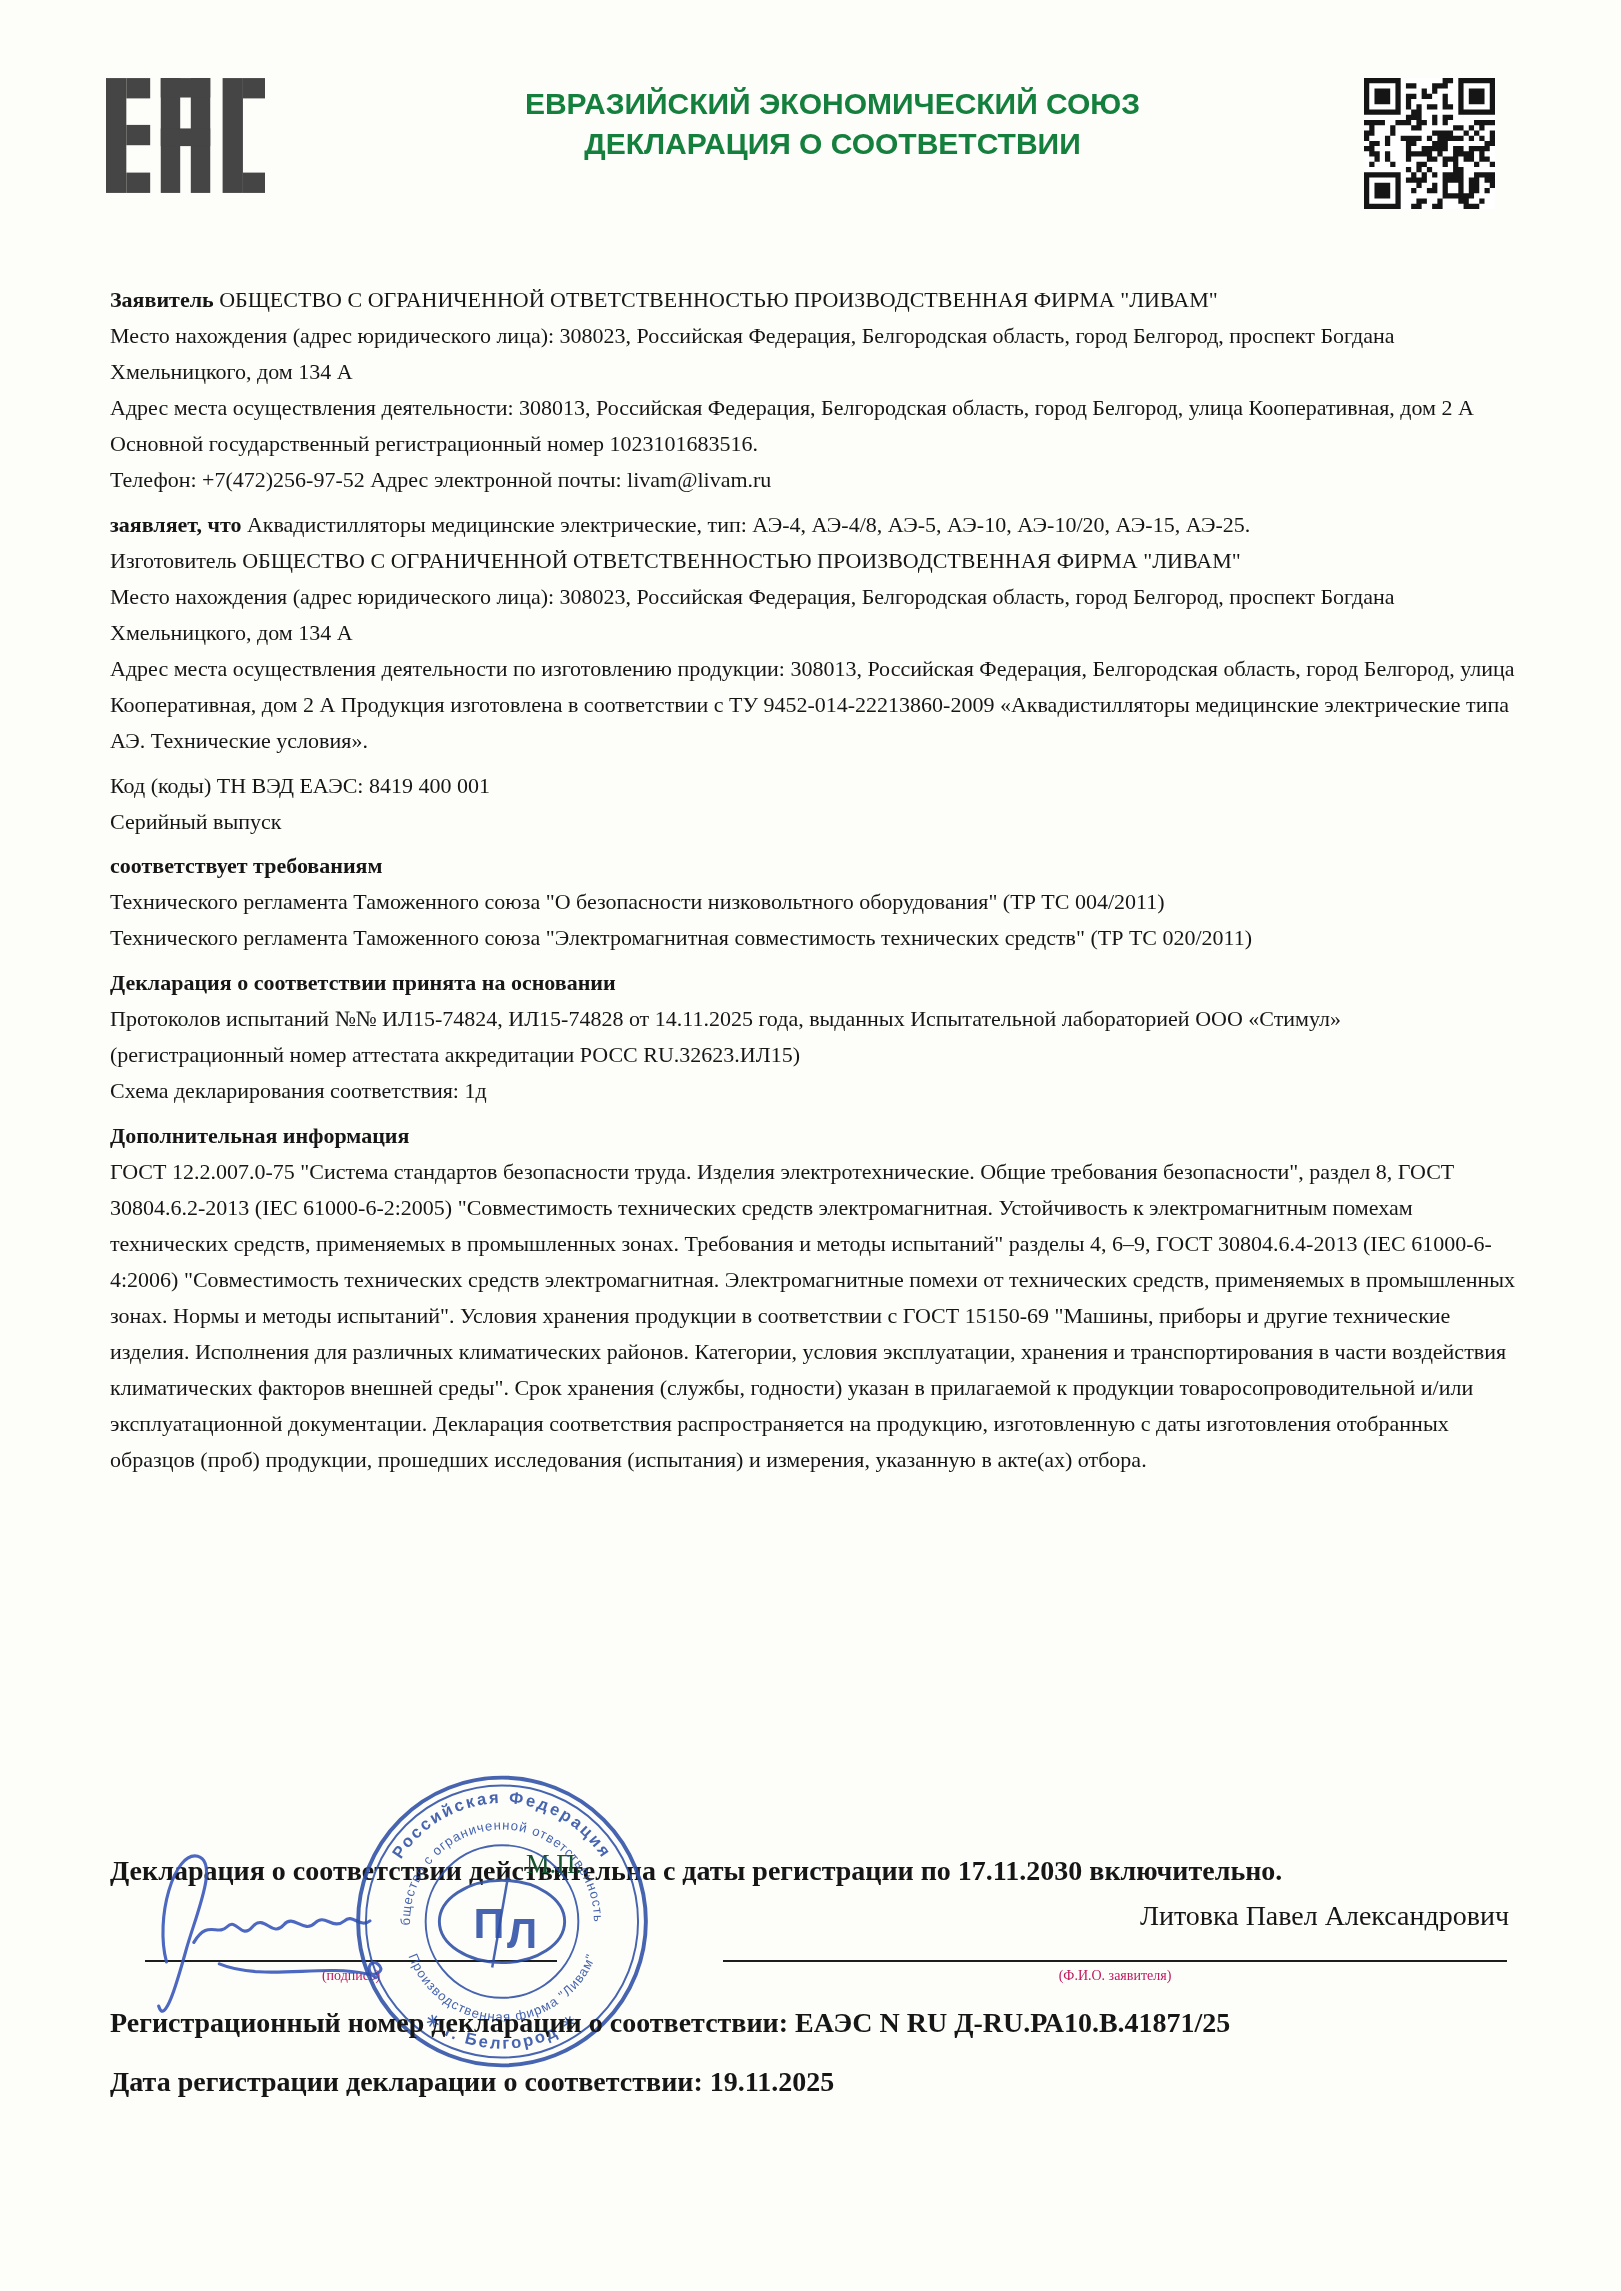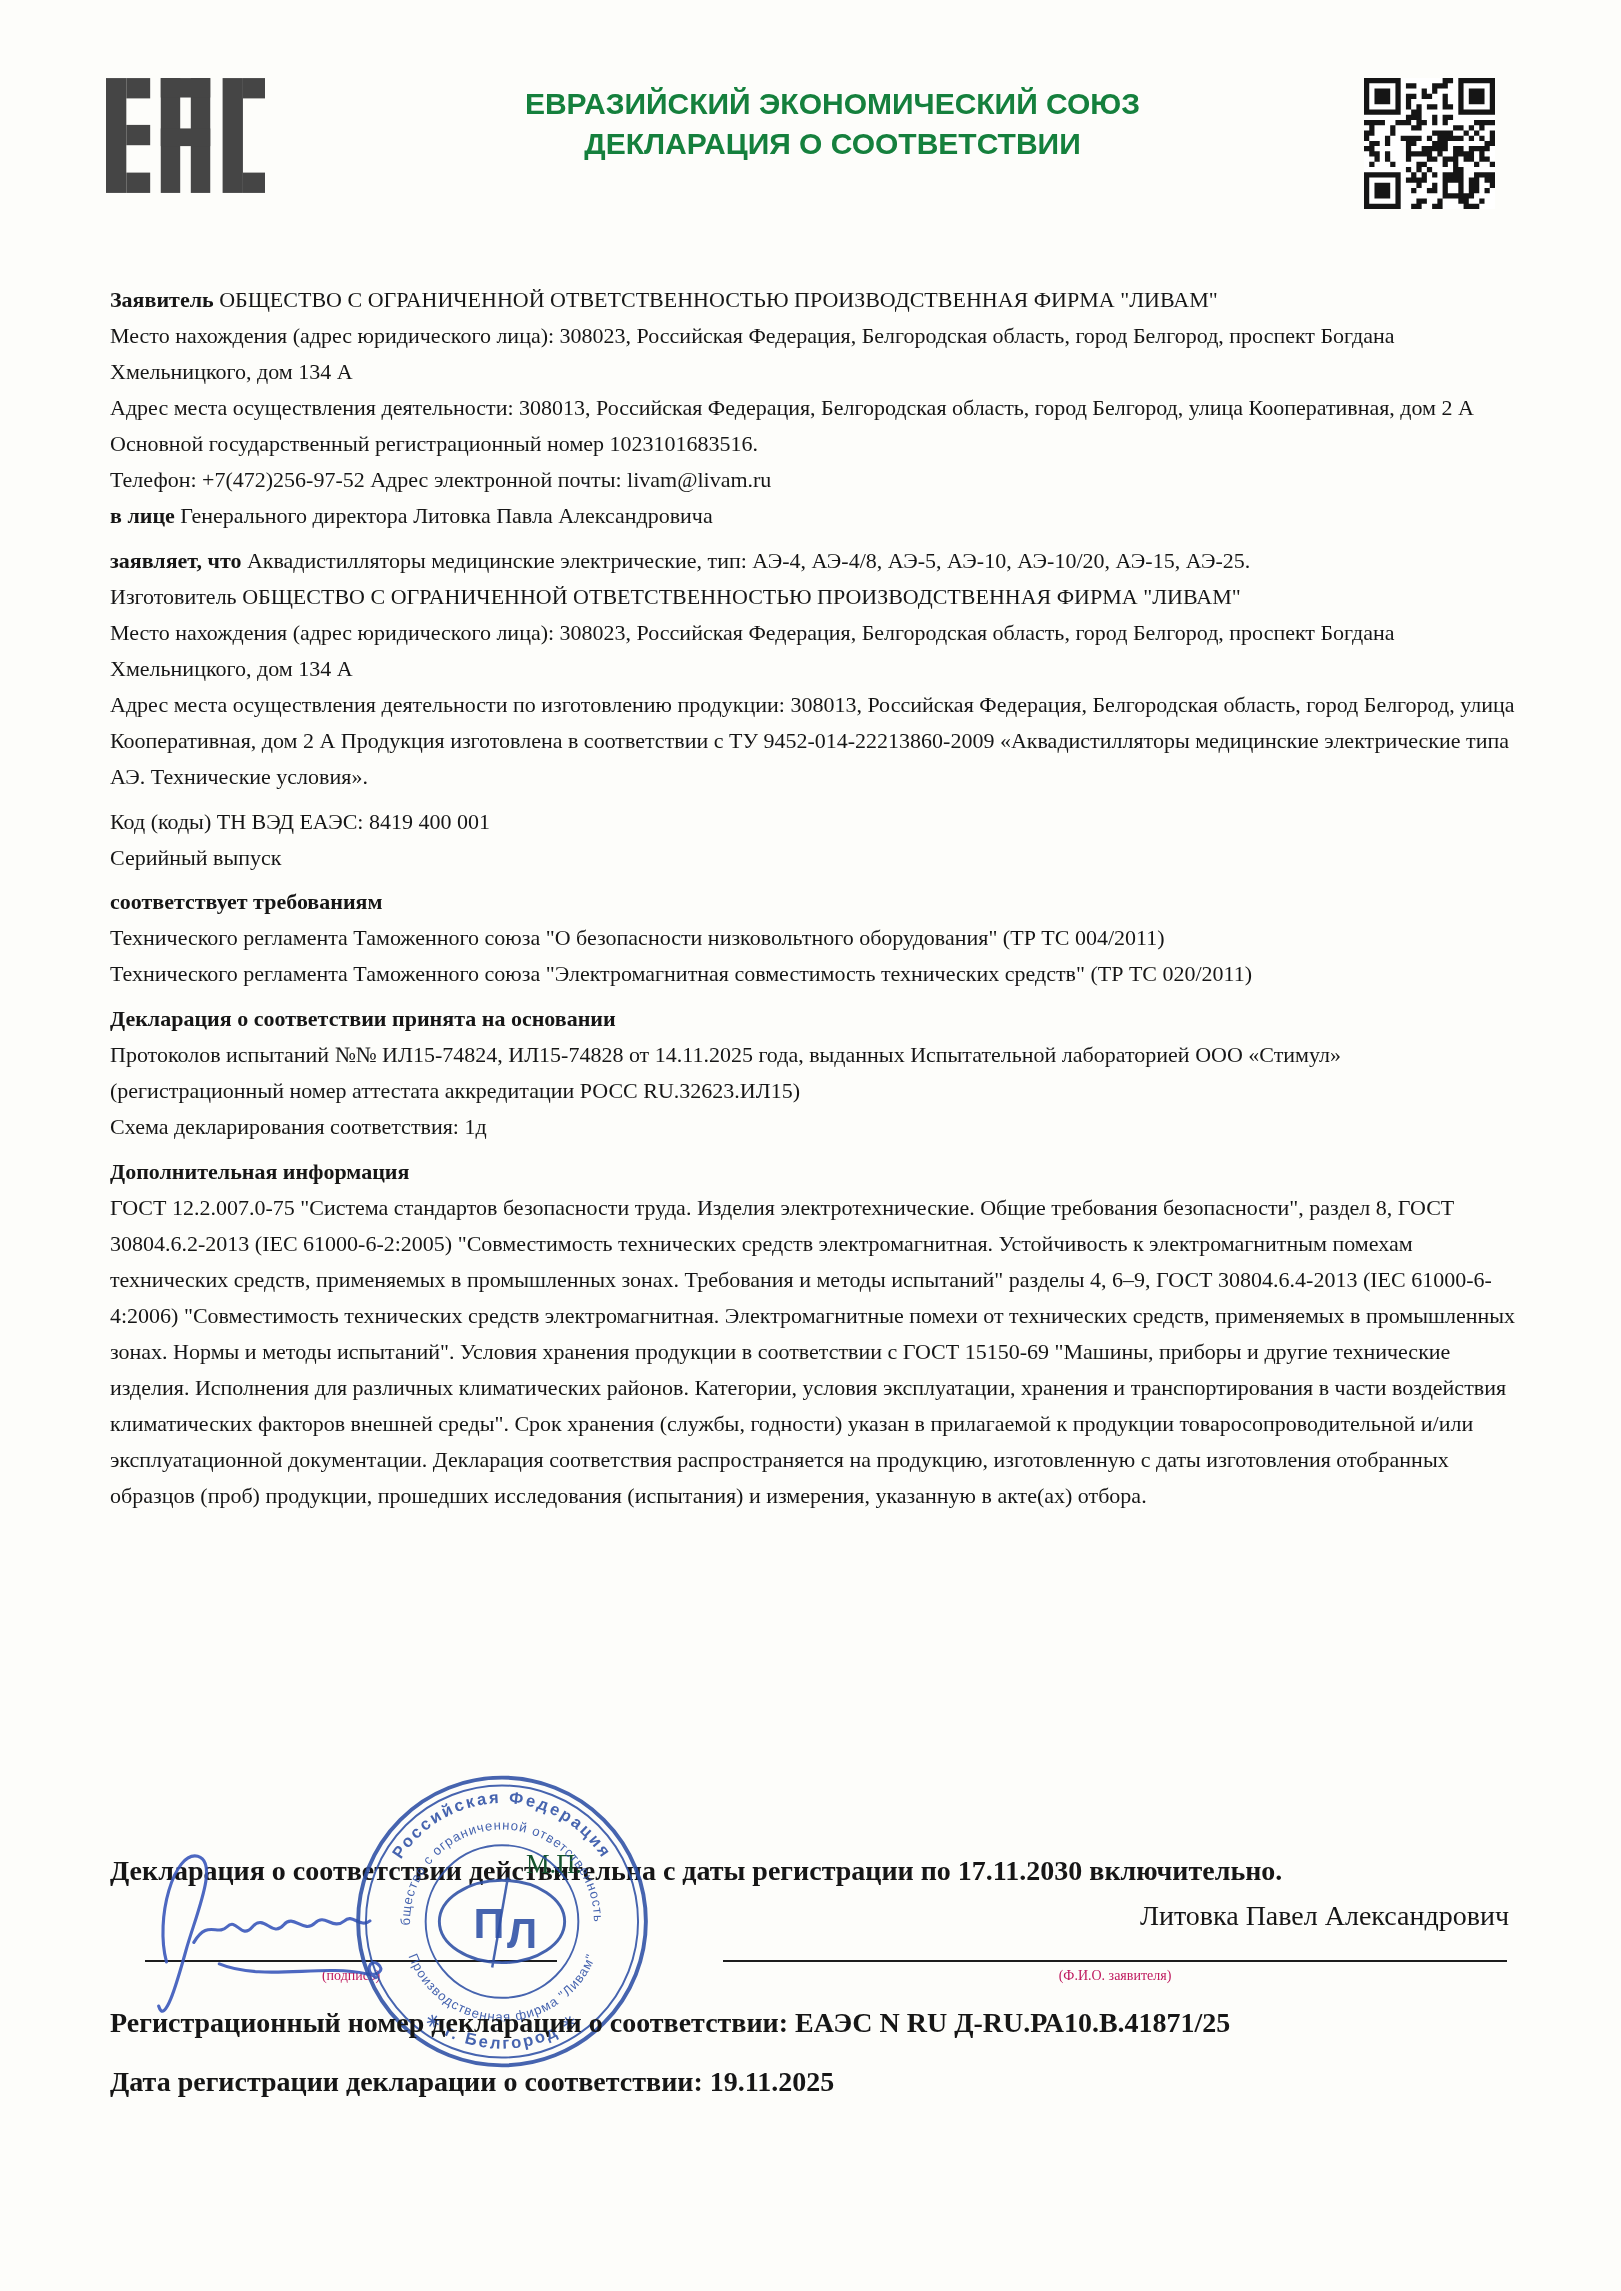--- a/index.html
+++ b/index.html
@@ -94,21 +94,20 @@
     <rect x="0" y="0" width="132.5" height="132.5" fill="#fff"></rect>
   <path d="M79.5 0.0h5.3v5.3h-5.3zM84.8 0.0h5.3v5.3h-5.3zM42.4 5.3h5.3v5.3h-5.3zM47.7 5.3h5.3v5.3h-5.3zM68.9 5.3h5.3v5.3h-5.3zM74.2 5.3h5.3v5.3h-5.3zM79.5 5.3h5.3v5.3h-5.3zM58.3 10.6h5.3v5.3h-5.3zM68.9 10.6h5.3v5.3h-5.3zM42.4 15.9h5.3v5.3h-5.3zM47.7 15.9h5.3v5.3h-5.3zM58.3 15.9h5.3v5.3h-5.3zM63.6 15.9h5.3v5.3h-5.3zM79.5 15.9h5.3v5.3h-5.3zM42.4 21.2h5.3v5.3h-5.3zM79.5 21.2h5.3v5.3h-5.3zM42.4 26.5h5.3v5.3h-5.3zM53.0 26.5h5.3v5.3h-5.3zM63.6 26.5h5.3v5.3h-5.3zM68.9 26.5h5.3v5.3h-5.3zM79.5 26.5h5.3v5.3h-5.3zM84.8 26.5h5.3v5.3h-5.3zM47.7 31.8h5.3v5.3h-5.3zM53.0 31.8h5.3v5.3h-5.3zM42.4 37.1h5.3v5.3h-5.3zM47.7 37.1h5.3v5.3h-5.3zM53.0 37.1h5.3v5.3h-5.3zM68.9 37.1h5.3v5.3h-5.3zM79.5 37.1h5.3v5.3h-5.3zM84.8 37.1h5.3v5.3h-5.3zM0.0 42.4h5.3v5.3h-5.3zM5.3 42.4h5.3v5.3h-5.3zM10.6 42.4h5.3v5.3h-5.3zM15.9 42.4h5.3v5.3h-5.3zM31.8 42.4h5.3v5.3h-5.3zM37.1 42.4h5.3v5.3h-5.3zM42.4 42.4h5.3v5.3h-5.3zM53.0 42.4h5.3v5.3h-5.3zM58.3 42.4h5.3v5.3h-5.3zM68.9 42.4h5.3v5.3h-5.3zM79.5 42.4h5.3v5.3h-5.3zM111.3 42.4h5.3v5.3h-5.3zM116.6 42.4h5.3v5.3h-5.3zM121.9 42.4h5.3v5.3h-5.3zM127.2 42.4h5.3v5.3h-5.3zM5.3 47.7h5.3v5.3h-5.3zM26.5 47.7h5.3v5.3h-5.3zM47.7 47.7h5.3v5.3h-5.3zM53.0 47.7h5.3v5.3h-5.3zM90.1 47.7h5.3v5.3h-5.3zM95.4 47.7h5.3v5.3h-5.3zM106.0 47.7h5.3v5.3h-5.3zM116.6 47.7h5.3v5.3h-5.3zM0.0 53.0h5.3v5.3h-5.3zM5.3 53.0h5.3v5.3h-5.3zM26.5 53.0h5.3v5.3h-5.3zM68.9 53.0h5.3v5.3h-5.3zM74.2 53.0h5.3v5.3h-5.3zM79.5 53.0h5.3v5.3h-5.3zM84.8 53.0h5.3v5.3h-5.3zM100.7 53.0h5.3v5.3h-5.3zM111.3 53.0h5.3v5.3h-5.3zM127.2 53.0h5.3v5.3h-5.3zM0.0 58.3h5.3v5.3h-5.3zM21.2 58.3h5.3v5.3h-5.3zM37.1 58.3h5.3v5.3h-5.3zM42.4 58.3h5.3v5.3h-5.3zM47.7 58.3h5.3v5.3h-5.3zM53.0 58.3h5.3v5.3h-5.3zM63.6 58.3h5.3v5.3h-5.3zM74.2 58.3h5.3v5.3h-5.3zM79.5 58.3h5.3v5.3h-5.3zM84.8 58.3h5.3v5.3h-5.3zM90.1 58.3h5.3v5.3h-5.3zM95.4 58.3h5.3v5.3h-5.3zM106.0 58.3h5.3v5.3h-5.3zM116.6 58.3h5.3v5.3h-5.3zM127.2 58.3h5.3v5.3h-5.3zM5.3 63.6h5.3v5.3h-5.3zM10.6 63.6h5.3v5.3h-5.3zM21.2 63.6h5.3v5.3h-5.3zM42.4 63.6h5.3v5.3h-5.3zM47.7 63.6h5.3v5.3h-5.3zM68.9 63.6h5.3v5.3h-5.3zM74.2 63.6h5.3v5.3h-5.3zM79.5 63.6h5.3v5.3h-5.3zM121.9 63.6h5.3v5.3h-5.3zM127.2 63.6h5.3v5.3h-5.3zM0.0 68.9h5.3v5.3h-5.3zM5.3 68.9h5.3v5.3h-5.3zM42.4 68.9h5.3v5.3h-5.3zM58.3 68.9h5.3v5.3h-5.3zM63.6 68.9h5.3v5.3h-5.3zM68.9 68.9h5.3v5.3h-5.3zM74.2 68.9h5.3v5.3h-5.3zM79.5 68.9h5.3v5.3h-5.3zM90.1 68.9h5.3v5.3h-5.3zM95.4 68.9h5.3v5.3h-5.3zM106.0 68.9h5.3v5.3h-5.3zM111.3 68.9h5.3v5.3h-5.3zM116.6 68.9h5.3v5.3h-5.3zM121.9 68.9h5.3v5.3h-5.3zM5.3 74.2h5.3v5.3h-5.3zM10.6 74.2h5.3v5.3h-5.3zM21.2 74.2h5.3v5.3h-5.3zM42.4 74.2h5.3v5.3h-5.3zM47.7 74.2h5.3v5.3h-5.3zM53.0 74.2h5.3v5.3h-5.3zM58.3 74.2h5.3v5.3h-5.3zM63.6 74.2h5.3v5.3h-5.3zM74.2 74.2h5.3v5.3h-5.3zM90.1 74.2h5.3v5.3h-5.3zM95.4 74.2h5.3v5.3h-5.3zM100.7 74.2h5.3v5.3h-5.3zM106.0 74.2h5.3v5.3h-5.3zM116.6 74.2h5.3v5.3h-5.3zM10.6 79.5h5.3v5.3h-5.3zM21.2 79.5h5.3v5.3h-5.3zM42.4 79.5h5.3v5.3h-5.3zM63.6 79.5h5.3v5.3h-5.3zM68.9 79.5h5.3v5.3h-5.3zM79.5 79.5h5.3v5.3h-5.3zM84.8 79.5h5.3v5.3h-5.3zM90.1 79.5h5.3v5.3h-5.3zM100.7 79.5h5.3v5.3h-5.3zM106.0 79.5h5.3v5.3h-5.3zM116.6 79.5h5.3v5.3h-5.3zM121.9 79.5h5.3v5.3h-5.3zM5.3 84.8h5.3v5.3h-5.3zM26.5 84.8h5.3v5.3h-5.3zM53.0 84.8h5.3v5.3h-5.3zM58.3 84.8h5.3v5.3h-5.3zM79.5 84.8h5.3v5.3h-5.3zM90.1 84.8h5.3v5.3h-5.3zM111.3 84.8h5.3v5.3h-5.3zM127.2 84.8h5.3v5.3h-5.3zM42.4 90.1h5.3v5.3h-5.3zM53.0 90.1h5.3v5.3h-5.3zM63.6 90.1h5.3v5.3h-5.3zM90.1 90.1h5.3v5.3h-5.3zM95.4 90.1h5.3v5.3h-5.3zM47.7 95.4h5.3v5.3h-5.3zM58.3 95.4h5.3v5.3h-5.3zM68.9 95.4h5.3v5.3h-5.3zM79.5 95.4h5.3v5.3h-5.3zM84.8 95.4h5.3v5.3h-5.3zM90.1 95.4h5.3v5.3h-5.3zM95.4 95.4h5.3v5.3h-5.3zM111.3 95.4h5.3v5.3h-5.3zM116.6 95.4h5.3v5.3h-5.3zM121.9 95.4h5.3v5.3h-5.3zM127.2 95.4h5.3v5.3h-5.3zM42.4 100.7h5.3v5.3h-5.3zM47.7 100.7h5.3v5.3h-5.3zM53.0 100.7h5.3v5.3h-5.3zM58.3 100.7h5.3v5.3h-5.3zM79.5 100.7h5.3v5.3h-5.3zM84.8 100.7h5.3v5.3h-5.3zM90.1 100.7h5.3v5.3h-5.3zM95.4 100.7h5.3v5.3h-5.3zM106.0 100.7h5.3v5.3h-5.3zM111.3 100.7h5.3v5.3h-5.3zM121.9 100.7h5.3v5.3h-5.3zM127.2 100.7h5.3v5.3h-5.3zM53.0 106.0h5.3v5.3h-5.3zM68.9 106.0h5.3v5.3h-5.3zM79.5 106.0h5.3v5.3h-5.3zM95.4 106.0h5.3v5.3h-5.3zM106.0 106.0h5.3v5.3h-5.3zM111.3 106.0h5.3v5.3h-5.3zM127.2 106.0h5.3v5.3h-5.3zM47.7 111.3h5.3v5.3h-5.3zM63.6 111.3h5.3v5.3h-5.3zM68.9 111.3h5.3v5.3h-5.3zM79.5 111.3h5.3v5.3h-5.3zM95.4 111.3h5.3v5.3h-5.3zM106.0 111.3h5.3v5.3h-5.3zM111.3 111.3h5.3v5.3h-5.3zM121.9 111.3h5.3v5.3h-5.3zM79.5 116.6h5.3v5.3h-5.3zM84.8 116.6h5.3v5.3h-5.3zM90.1 116.6h5.3v5.3h-5.3zM95.4 116.6h5.3v5.3h-5.3zM100.7 116.6h5.3v5.3h-5.3zM106.0 116.6h5.3v5.3h-5.3zM53.0 121.9h5.3v5.3h-5.3zM58.3 121.9h5.3v5.3h-5.3zM74.2 121.9h5.3v5.3h-5.3zM95.4 121.9h5.3v5.3h-5.3zM100.7 121.9h5.3v5.3h-5.3zM116.6 121.9h5.3v5.3h-5.3zM47.7 127.2h5.3v5.3h-5.3zM53.0 127.2h5.3v5.3h-5.3zM68.9 127.2h5.3v5.3h-5.3zM74.2 127.2h5.3v5.3h-5.3zM100.7 127.2h5.3v5.3h-5.3zM106.0 127.2h5.3v5.3h-5.3zM111.3 127.2h5.3v5.3h-5.3zM0 0h37.1v37.1h-37.1z M5.3 5.3h26.5v26.5h-26.5zM10.6 10.6h15.899999999999999v15.899999999999999h-15.899999999999999zM95.39999999999999 0h37.1v37.1h-37.1z M100.7 5.3h26.5v26.5h-26.5zM106 10.6h15.899999999999999v15.899999999999999h-15.899999999999999zM0 95.39999999999999h37.1v37.1h-37.1z M5.3 100.7h26.5v26.5h-26.5zM10.6 106h15.899999999999999v15.899999999999999h-15.899999999999999z" fill="#151515" fill-rule="evenodd"></path>
     </svg>
 
   <div class="content">
     <p class="para"><b>Заявитель</b><span> ОБЩЕСТВО С ОГРАНИЧЕННОЙ ОТВЕТСТВЕННОСТЬЮ ПРОИЗВОДСТВЕННАЯ ФИРМА "ЛИВАМ"</span></p>
     <p class="para"><b></b><span>Место нахождения (адрес юридического лица): 308023, Российская Федерация, Белгородская область, город Белгород, проспект Богдана Хмельницкого, дом 134 А</span></p>
     <p class="para"><b></b><span>Адрес места осуществления деятельности: 308013, Российская Федерация, Белгородская область, город Белгород, улица Кооперативная, дом 2 А</span></p>
     <p class="para"><b></b><span>Основной государственный регистрационный номер 1023101683516.</span></p>
     <p class="para"><b></b><span>Телефон: +7(472)256-97-52 Адрес электронной почты: livam@livam.ru</span></p>
-    <p class="para"><b>в лице</b><span> Генерального директора Литовка Павла Александровича</span></p>
     <p class="para g1"><b>заявляет, что</b><span> Аквадистилляторы медицинские электрические, тип: АЭ-4, АЭ-4/8, АЭ-5, АЭ-10, АЭ-10/20, АЭ-15, АЭ-25.</span></p>
     <p class="para"><b></b><span>Изготовитель ОБЩЕСТВО С ОГРАНИЧЕННОЙ ОТВЕТСТВЕННОСТЬЮ ПРОИЗВОДСТВЕННАЯ ФИРМА "ЛИВАМ"</span></p>
     <p class="para"><b></b><span>Место нахождения (адрес юридического лица): 308023, Российская Федерация, Белгородская область, город Белгород, проспект Богдана Хмельницкого, дом 134 А</span></p>
     <p class="para"><b></b><span>Адрес места осуществления деятельности по изготовлению продукции: 308013, Российская Федерация, Белгородская область, город Белгород, улица Кооперативная, дом 2 А Продукция изготовлена в соответствии с ТУ 9452-014-22213860-2009 «Аквадистилляторы медицинские электрические типа АЭ. Технические условия».</span></p>
     <p class="para g1"><b></b><span>Код (коды) ТН ВЭД ЕАЭС: 8419 400 001</span></p>
     <p class="para"><b></b><span>Серийный выпуск</span></p>
     <p class="para g1"><b>соответствует требованиям</b><span></span></p>
     <p class="para"><b></b><span>Технического регламента Таможенного союза "О безопасности низковольтного оборудования" (ТР ТС 004/2011)</span></p>
     <p class="para"><b></b><span>Технического регламента Таможенного союза "Электромагнитная совместимость технических средств" (ТР ТС 020/2011)</span></p>
     <p class="para g1"><b>Декларация о соответствии принята на основании</b><span></span></p>

